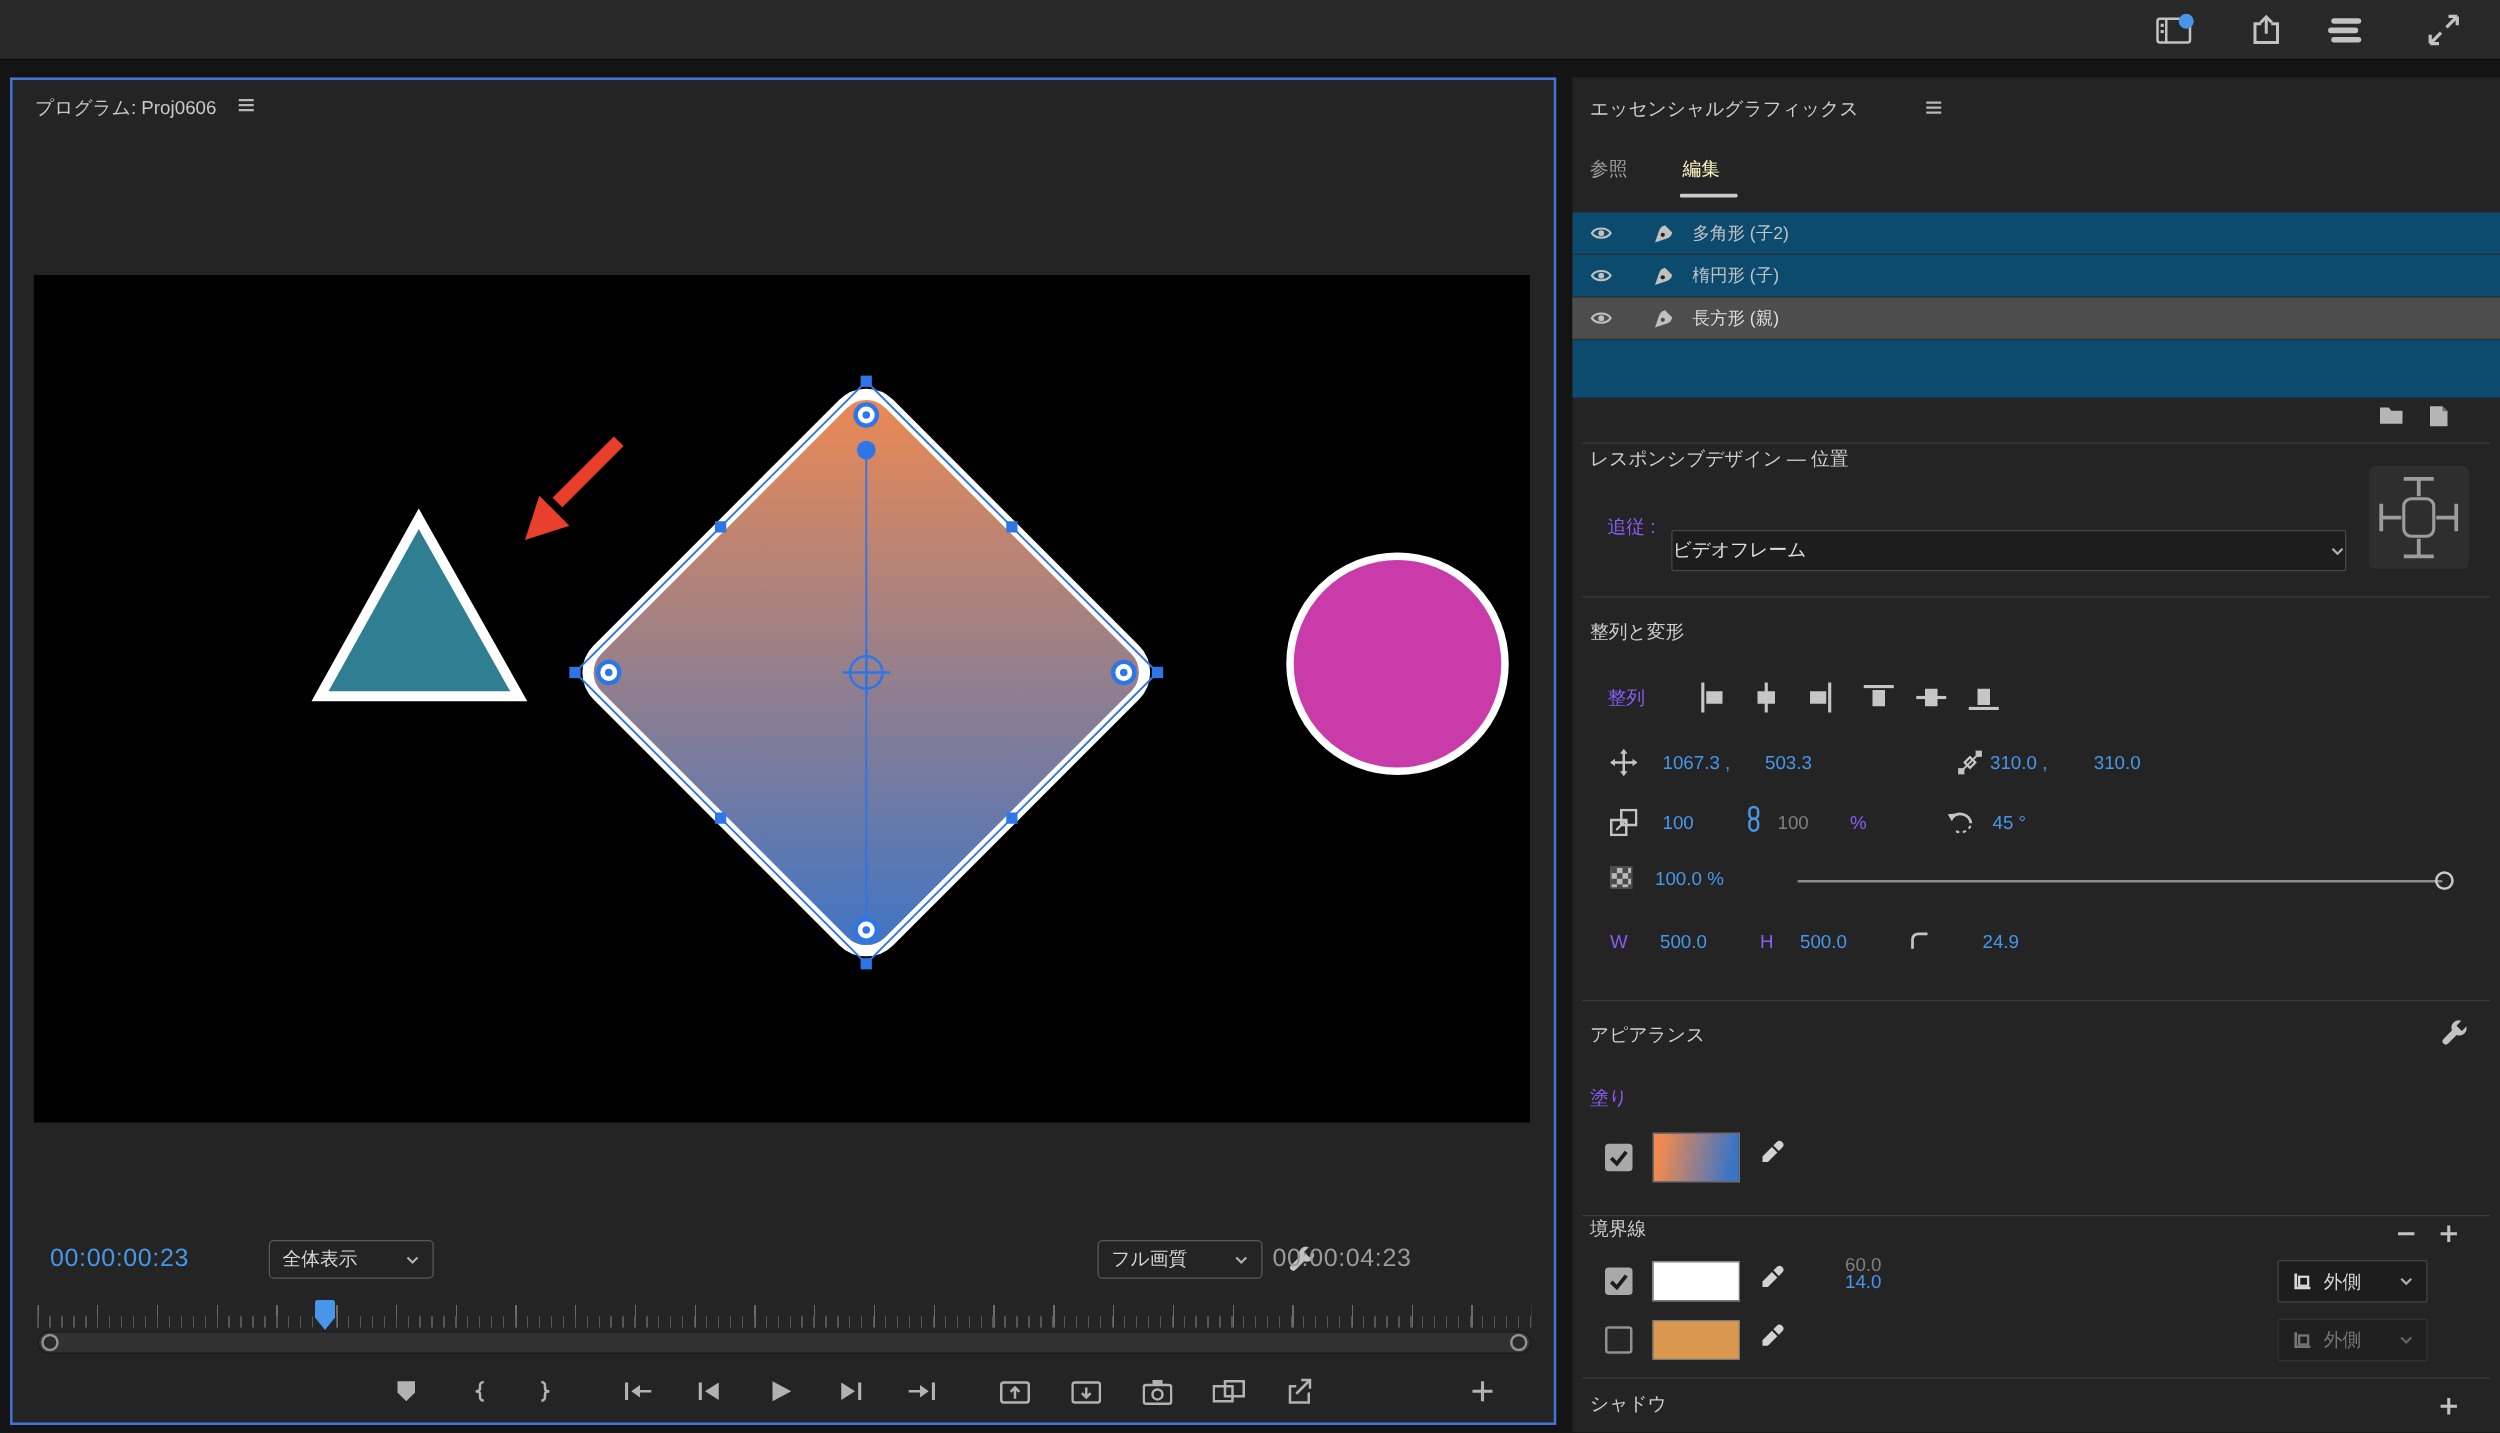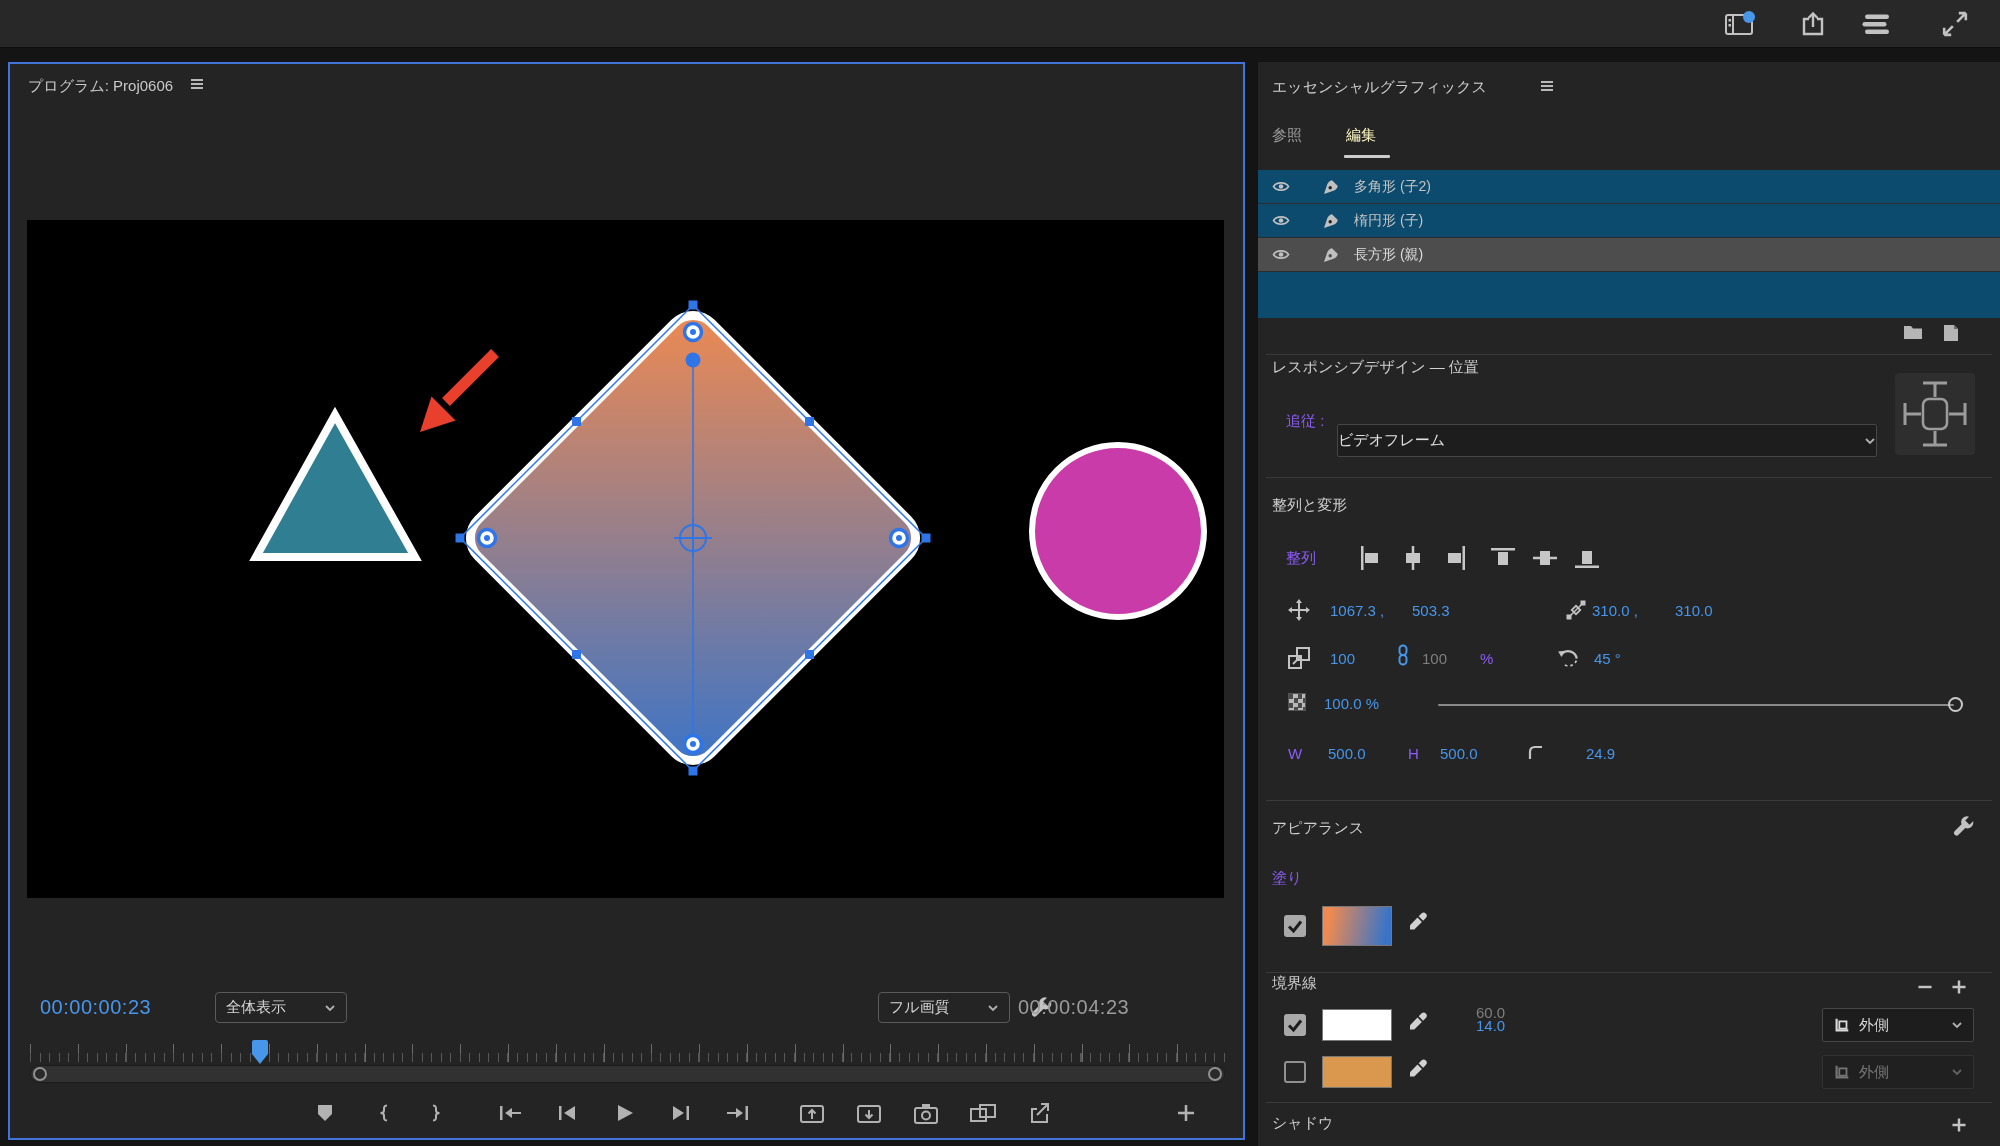--- a/index.html
+++ b/index.html
@@ -67,21 +67,21 @@
   .slider-line { position:absolute; left:180px; top:642px; width:516px; height:2px; background:#8a8a8a; border-radius:1px; }
   .slider-handle { position:absolute; left:690px; top:635px; width:15px; height:15px; border:2.5px solid #c9c9c9; border-radius:50%; background:transparent; }
 
   .cb { position:absolute; width:22px; height:22px; border-radius:3px; }
   .cb.checked { background:#a9a9a9; color:#1d1d1d; }
   .cb.unchecked { background:#262626; border:2px solid #909090; }
 
   .swatch { position:absolute; border:1px solid #777; }
   .grad-swatch { background:linear-gradient(100deg,var(--grad-top) 10%,var(--grad-bottom) 90%); }
 
-  .stroke-select { position:absolute; left:564px; width:152px; height:34px; background:#1d1d1d; border:1px solid #454545; border-radius:2px; display:flex; align-items:center; padding:0 10px; color:#d8d8d8; font-size:15px; gap:8px; }
+  .stroke-select { position:absolute; left:564px; width:120px; height:34px; background:#1d1d1d; border:1px solid #454545; border-radius:2px; display:flex; align-items:center; padding:0 10px; color:#d8d8d8; font-size:15px; gap:8px; }
   .stroke-select.disabled { opacity:0.45; }
   .stroke-select .grow { flex:1; }
   .pm-btn { position:absolute; color:#c3c3c3; }
   svg { display:block; }
 </style>
 </head>
 <body>
 
 <div id="app">
 

